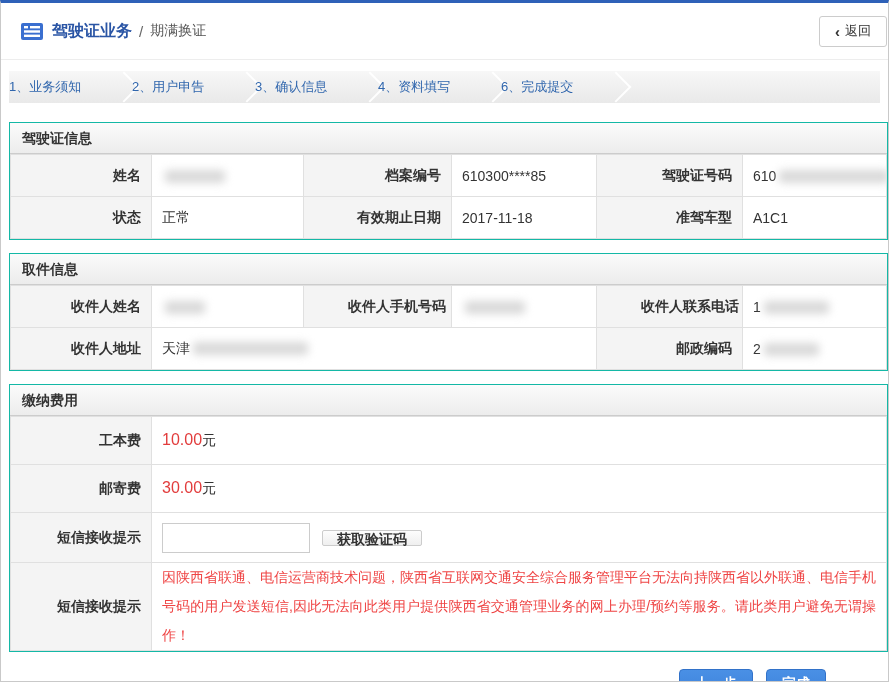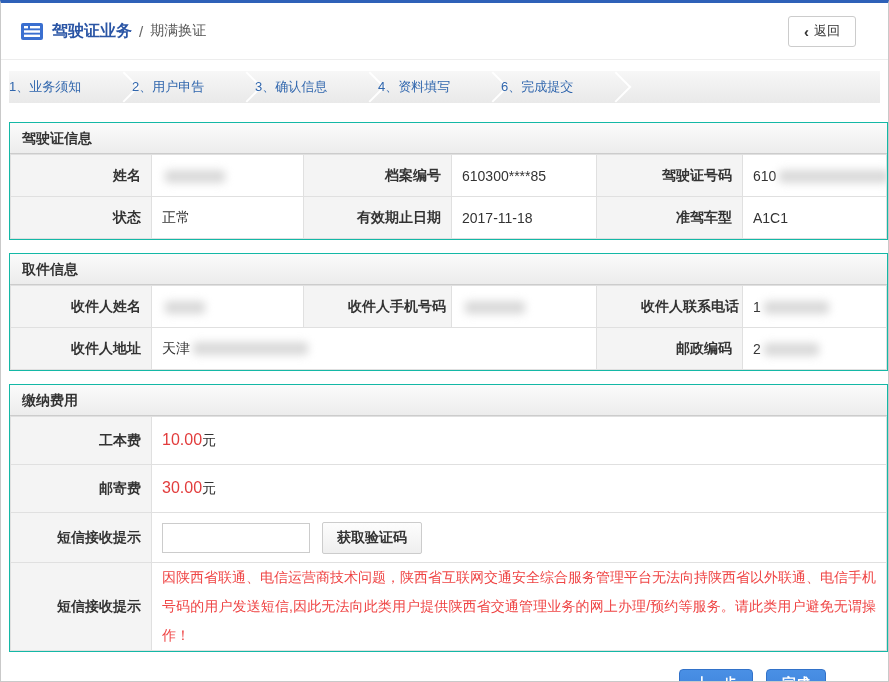--- a/index.html
+++ b/index.html
@@ -5,21 +5,21 @@
   * { box-sizing: border-box; }
   html,body { margin:0; padding:0; background:#fff; }
   body { font-family:"Liberation Sans","DejaVu Sans",sans-serif; }
 
   .page {
     width:889px; height:682px; position:relative; overflow:hidden;
     background:#fff; border:1px solid #c9c9c9; border-top:3px solid #2e61b8;
   }
 
   
-  .header { height:57px; display:flex; align-items:center; padding:0 32px 0 20px; border-bottom:1px solid #ededed; }
+  .header { height:57px; display:flex; align-items:center; padding:0 1px 0 20px; border-bottom:1px solid #ededed; }
   .hd-icon { width:22px; height:17px; flex:none; }
   .page-title { color:#2a55a5; font-size:16px; font-weight:bold; margin-left:9px; }
   .title-sep { color:#666; font-size:15px; margin:0 7px; }
   .page-subtitle { color:#555; font-size:14px; }
   .back-btn { margin-left:auto; border:1px solid #ccc; border-radius:3px; background:#fff;
               height:31px; padding:0 15px; font-size:13px; color:#333; cursor:pointer;
               display:flex; align-items:center; gap:5px; font-family:inherit; }
   .back-chevron { font-weight:bold; font-size:15px; color:#333; line-height:1; }
 
   
@@ -52,21 +52,21 @@
           filter:blur(4px); vertical-align:middle; margin-left:3px; }
   .w40{width:40px} .w55{width:55px} .w60{width:60px} .w65{width:65px} .w110{width:110px} .w115{width:115px}
 
   
   .fees td { height:48px; }
   .fee-amount { color:#e23c3c; font-weight:normal; font-size:16px; }
   .fee-unit { color:#333; font-size:14px; }
   .code-row td { height:50px; }
   .code-input { width:148px; height:30px; border:1px solid #ccc; padding:0 6px; font-size:14px;
                 font-family:inherit; vertical-align:middle; }
-  .code-btn { height:32px; margin-left:8px; border:1px solid #ccc; border-radius:2px;
+  .code-btn { height:16px; margin-left:8px; border:1px solid #ccc; border-radius:2px;
               background:linear-gradient(#fdfdfd,#efefef); padding:0 14px; font-size:14px; font-weight:bold;
               color:#333; cursor:pointer; vertical-align:middle; font-family:inherit; }
   .notice-row td { height:68px; }
   .notice-text { white-space:normal; line-height:29px; color:#ef4444; font-size:14px; text-align:justify; }
 
   
   .footer { display:flex; justify-content:flex-end; gap:13px; padding-right:62px; margin-top:17px; }
   .btn-primary { height:30px; border:1px solid #3272c9; border-radius:4px; color:#fff; font-size:14px;
                  font-weight:bold; background:linear-gradient(#4a90e5,#3b80da); padding:0 15px;
                  cursor:pointer; font-family:inherit; }

